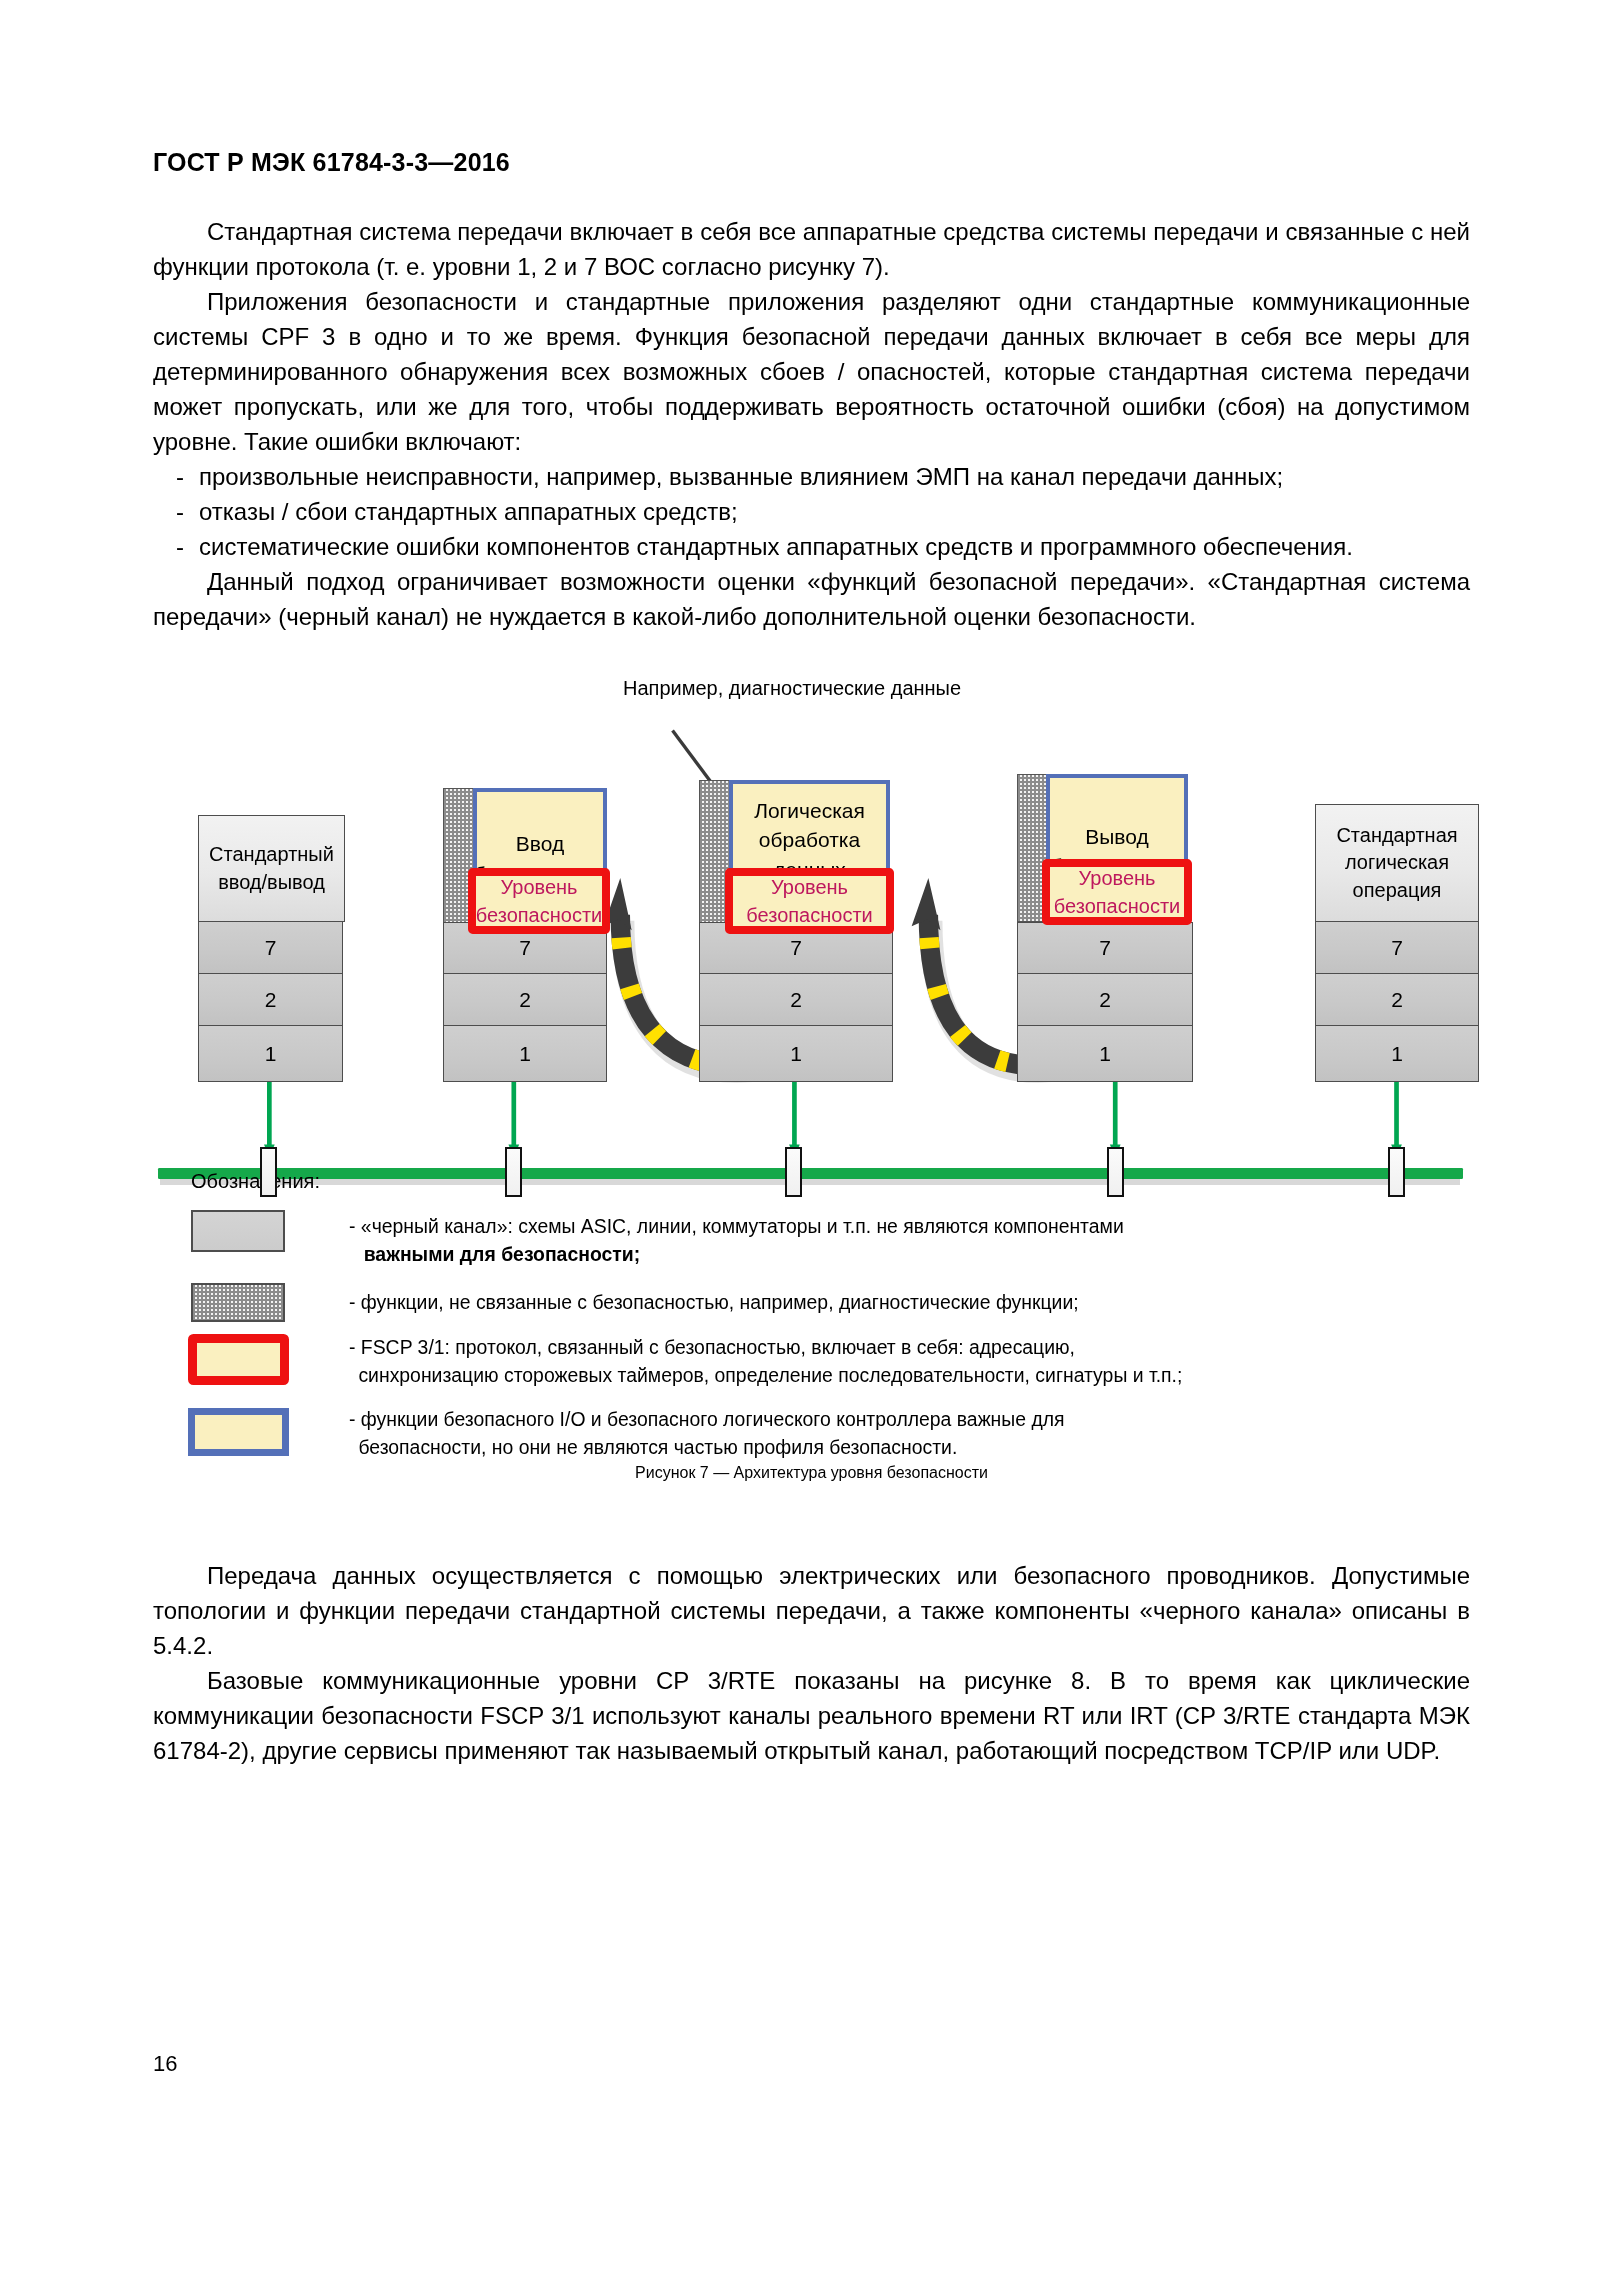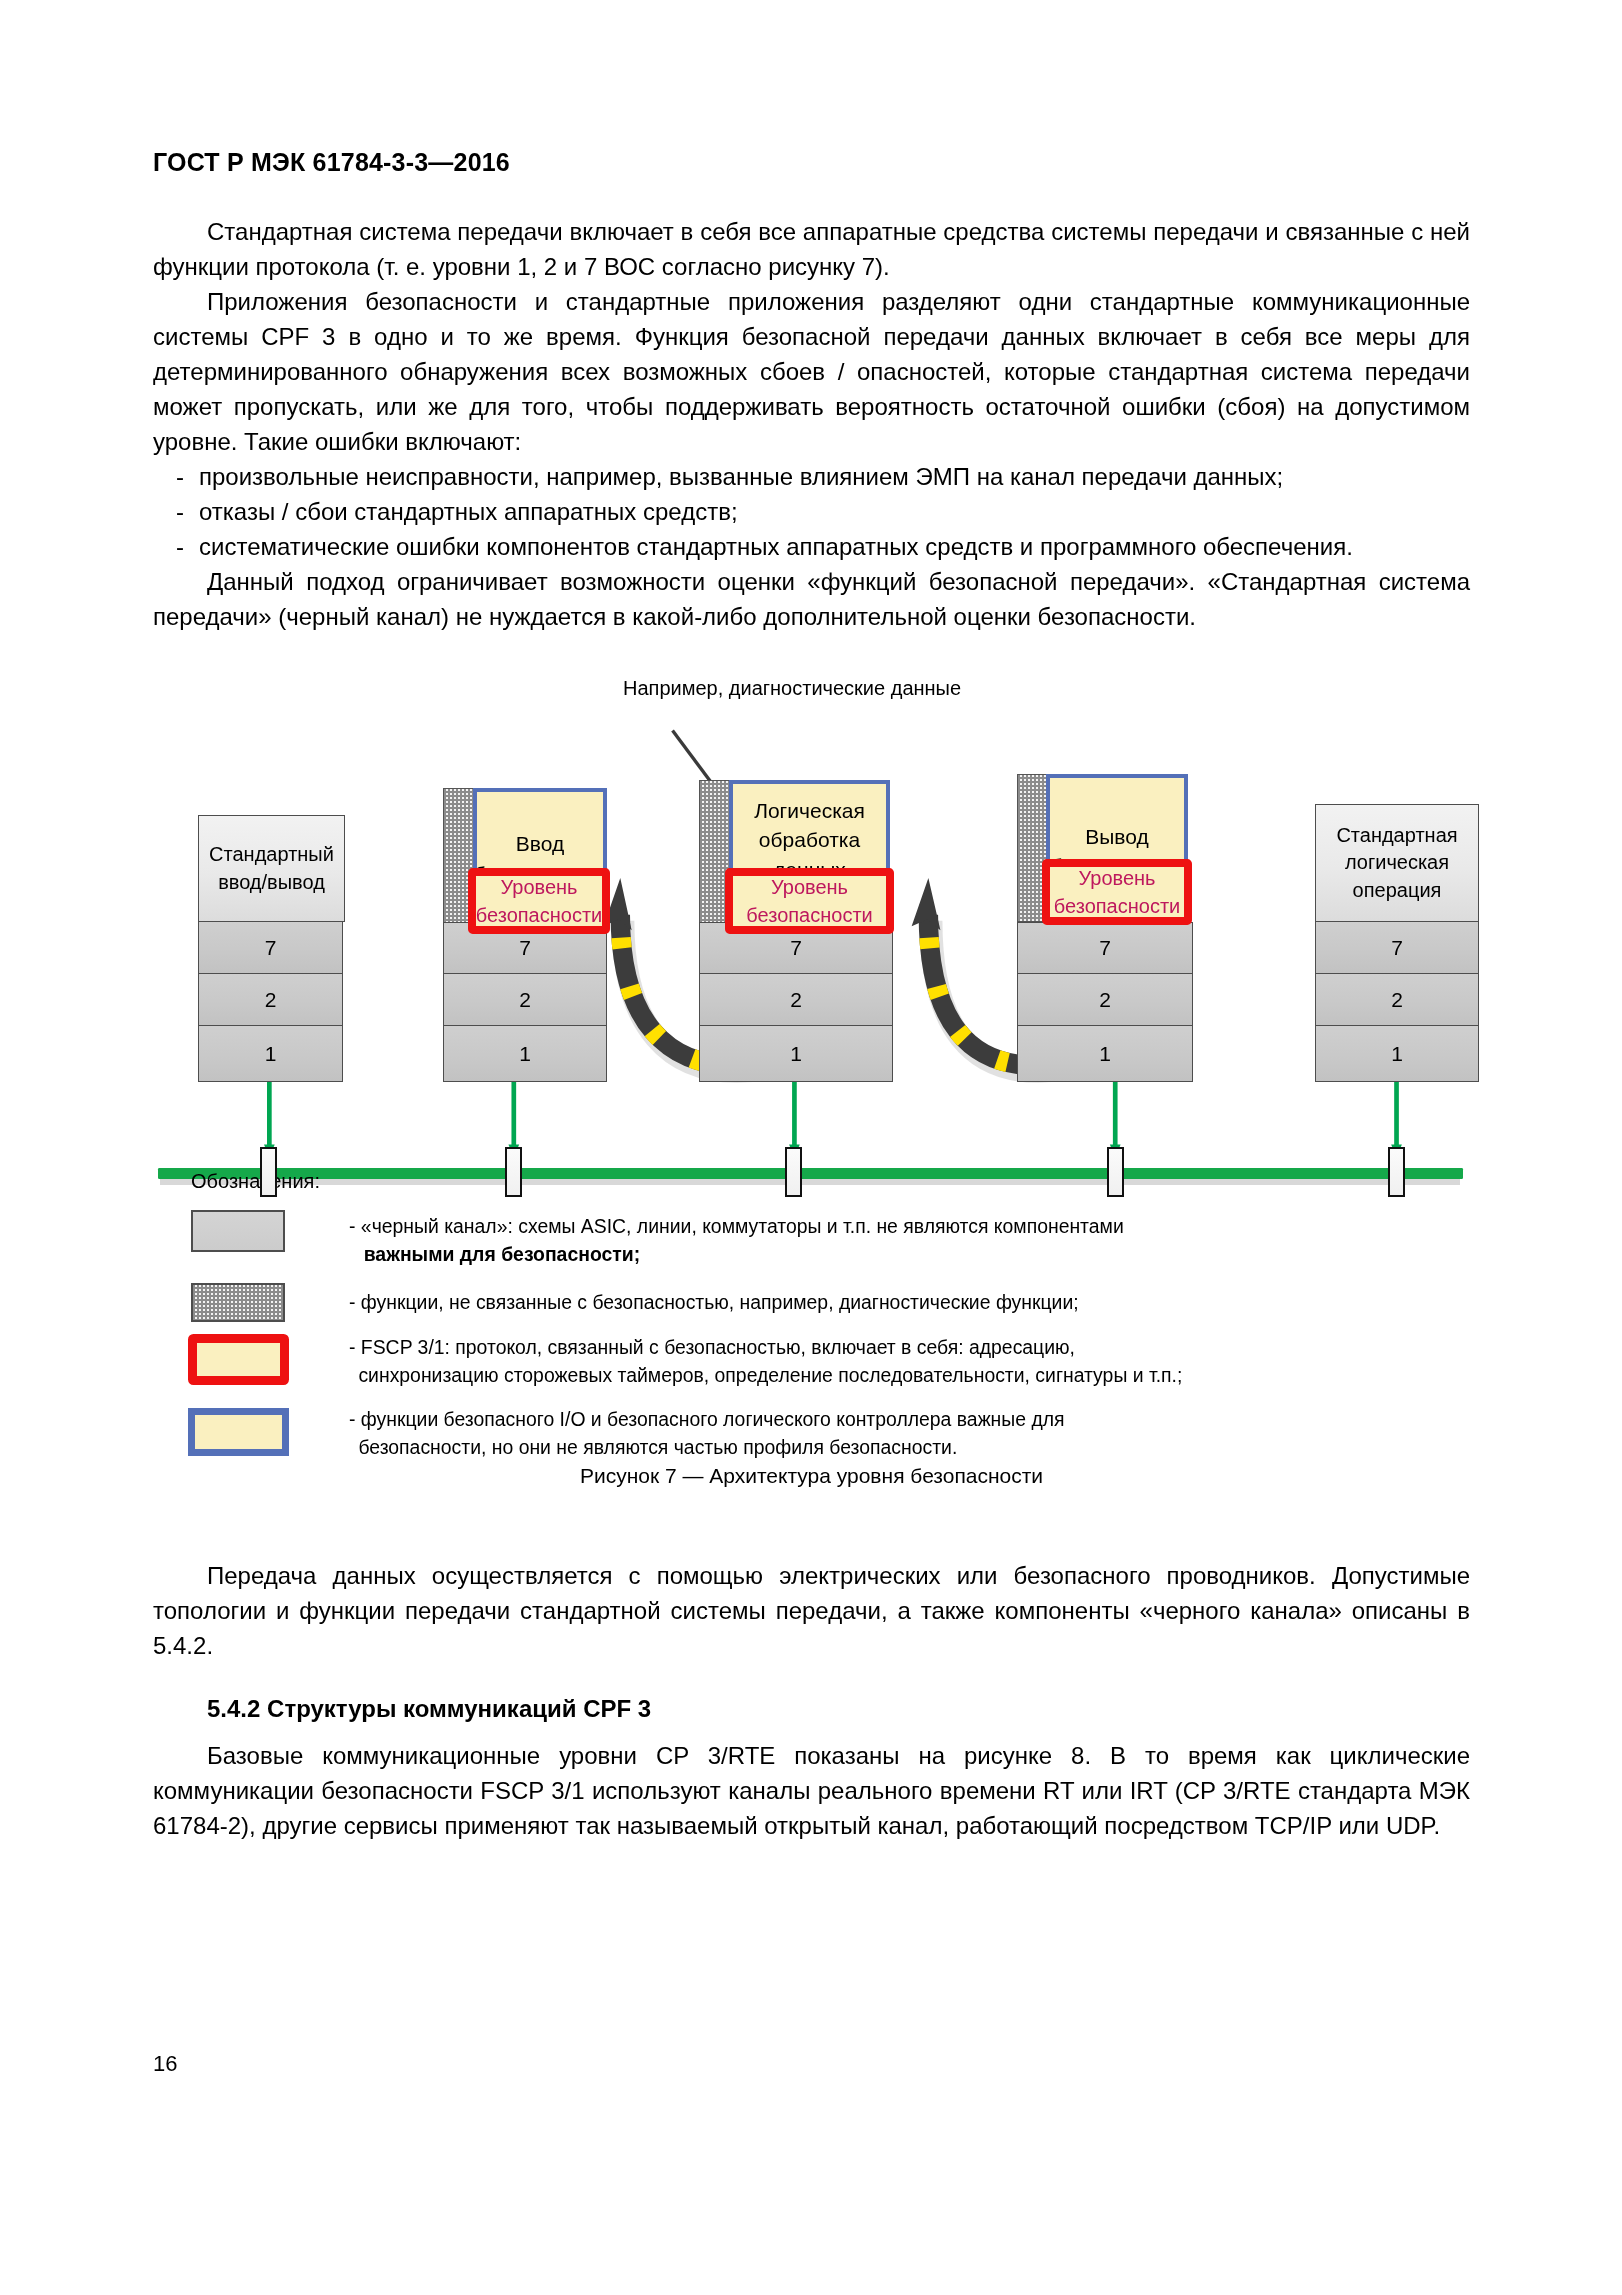--- a/index.html
+++ b/index.html
@@ -131,21 +131,21 @@
     border-radius:5.4px; box-sizing:border-box;
   }
   .sw-blue {
     position:absolute; width:101px; height:48px;
     background:#faf0c0; border:7.4px solid #5470b8;
     box-sizing:border-box;
   }
 
   .figcap {
     position:absolute; left:0; top:1464px; width:1623px;
-    text-align:center; font-size:21px;
+    text-align:center; font-size:16px;
   }
 
   .body-text2 {
     position:absolute; left:153px; top:1558px; width:1317px;
     font-size:24px; line-height:35px; text-align:justify;
   }
   .sechead { font-weight:bold; text-indent:54px; margin-top:27.5px; margin-bottom:12px; }
 
   .pageno { position:absolute; left:153px; top:2051px; font-size:22px; }
 </style>
@@ -324,20 +324,19 @@
     <div class="lgrow" style="left:349px;top:235px;width:1139px;">
       <div>- функции безопасного I/O и безопасного логического контроллера важные для</div>
       <div style="padding-left:9.4px;"> безопасности, но они не являются частью профиля безопасности.</div>
     </div>
   </div>
 
   <div class="figcap">Рисунок 7 — Архитектура уровня безопасности</div>
 
   <div class="body-text2">
     <p class="para">Передача данных осуществляется с помощью электрических или безопасного проводников. Допустимые топологии и функции передачи стандартной системы передачи, а также компоненты «черного канала» описаны в 5.4.2.</p>
-    <p class="para sechead">5.4.2 Структуры коммуникаций CPF 3</p>
     <p class="para">Базовые коммуникационные уровни CP 3/RTE показаны на рисунке 8. В то время как циклические коммуникации безопасности FSCP 3/1 используют каналы реального времени RT или IRT (CP 3/RTE стандарта МЭК 61784-2), другие сервисы применяют так называемый открытый канал, работающий посредством TCP/IP или UDP.</p>
   </div>
 
   <div class="pageno">16</div>
 
 </div>
 
 
 </body></html>

